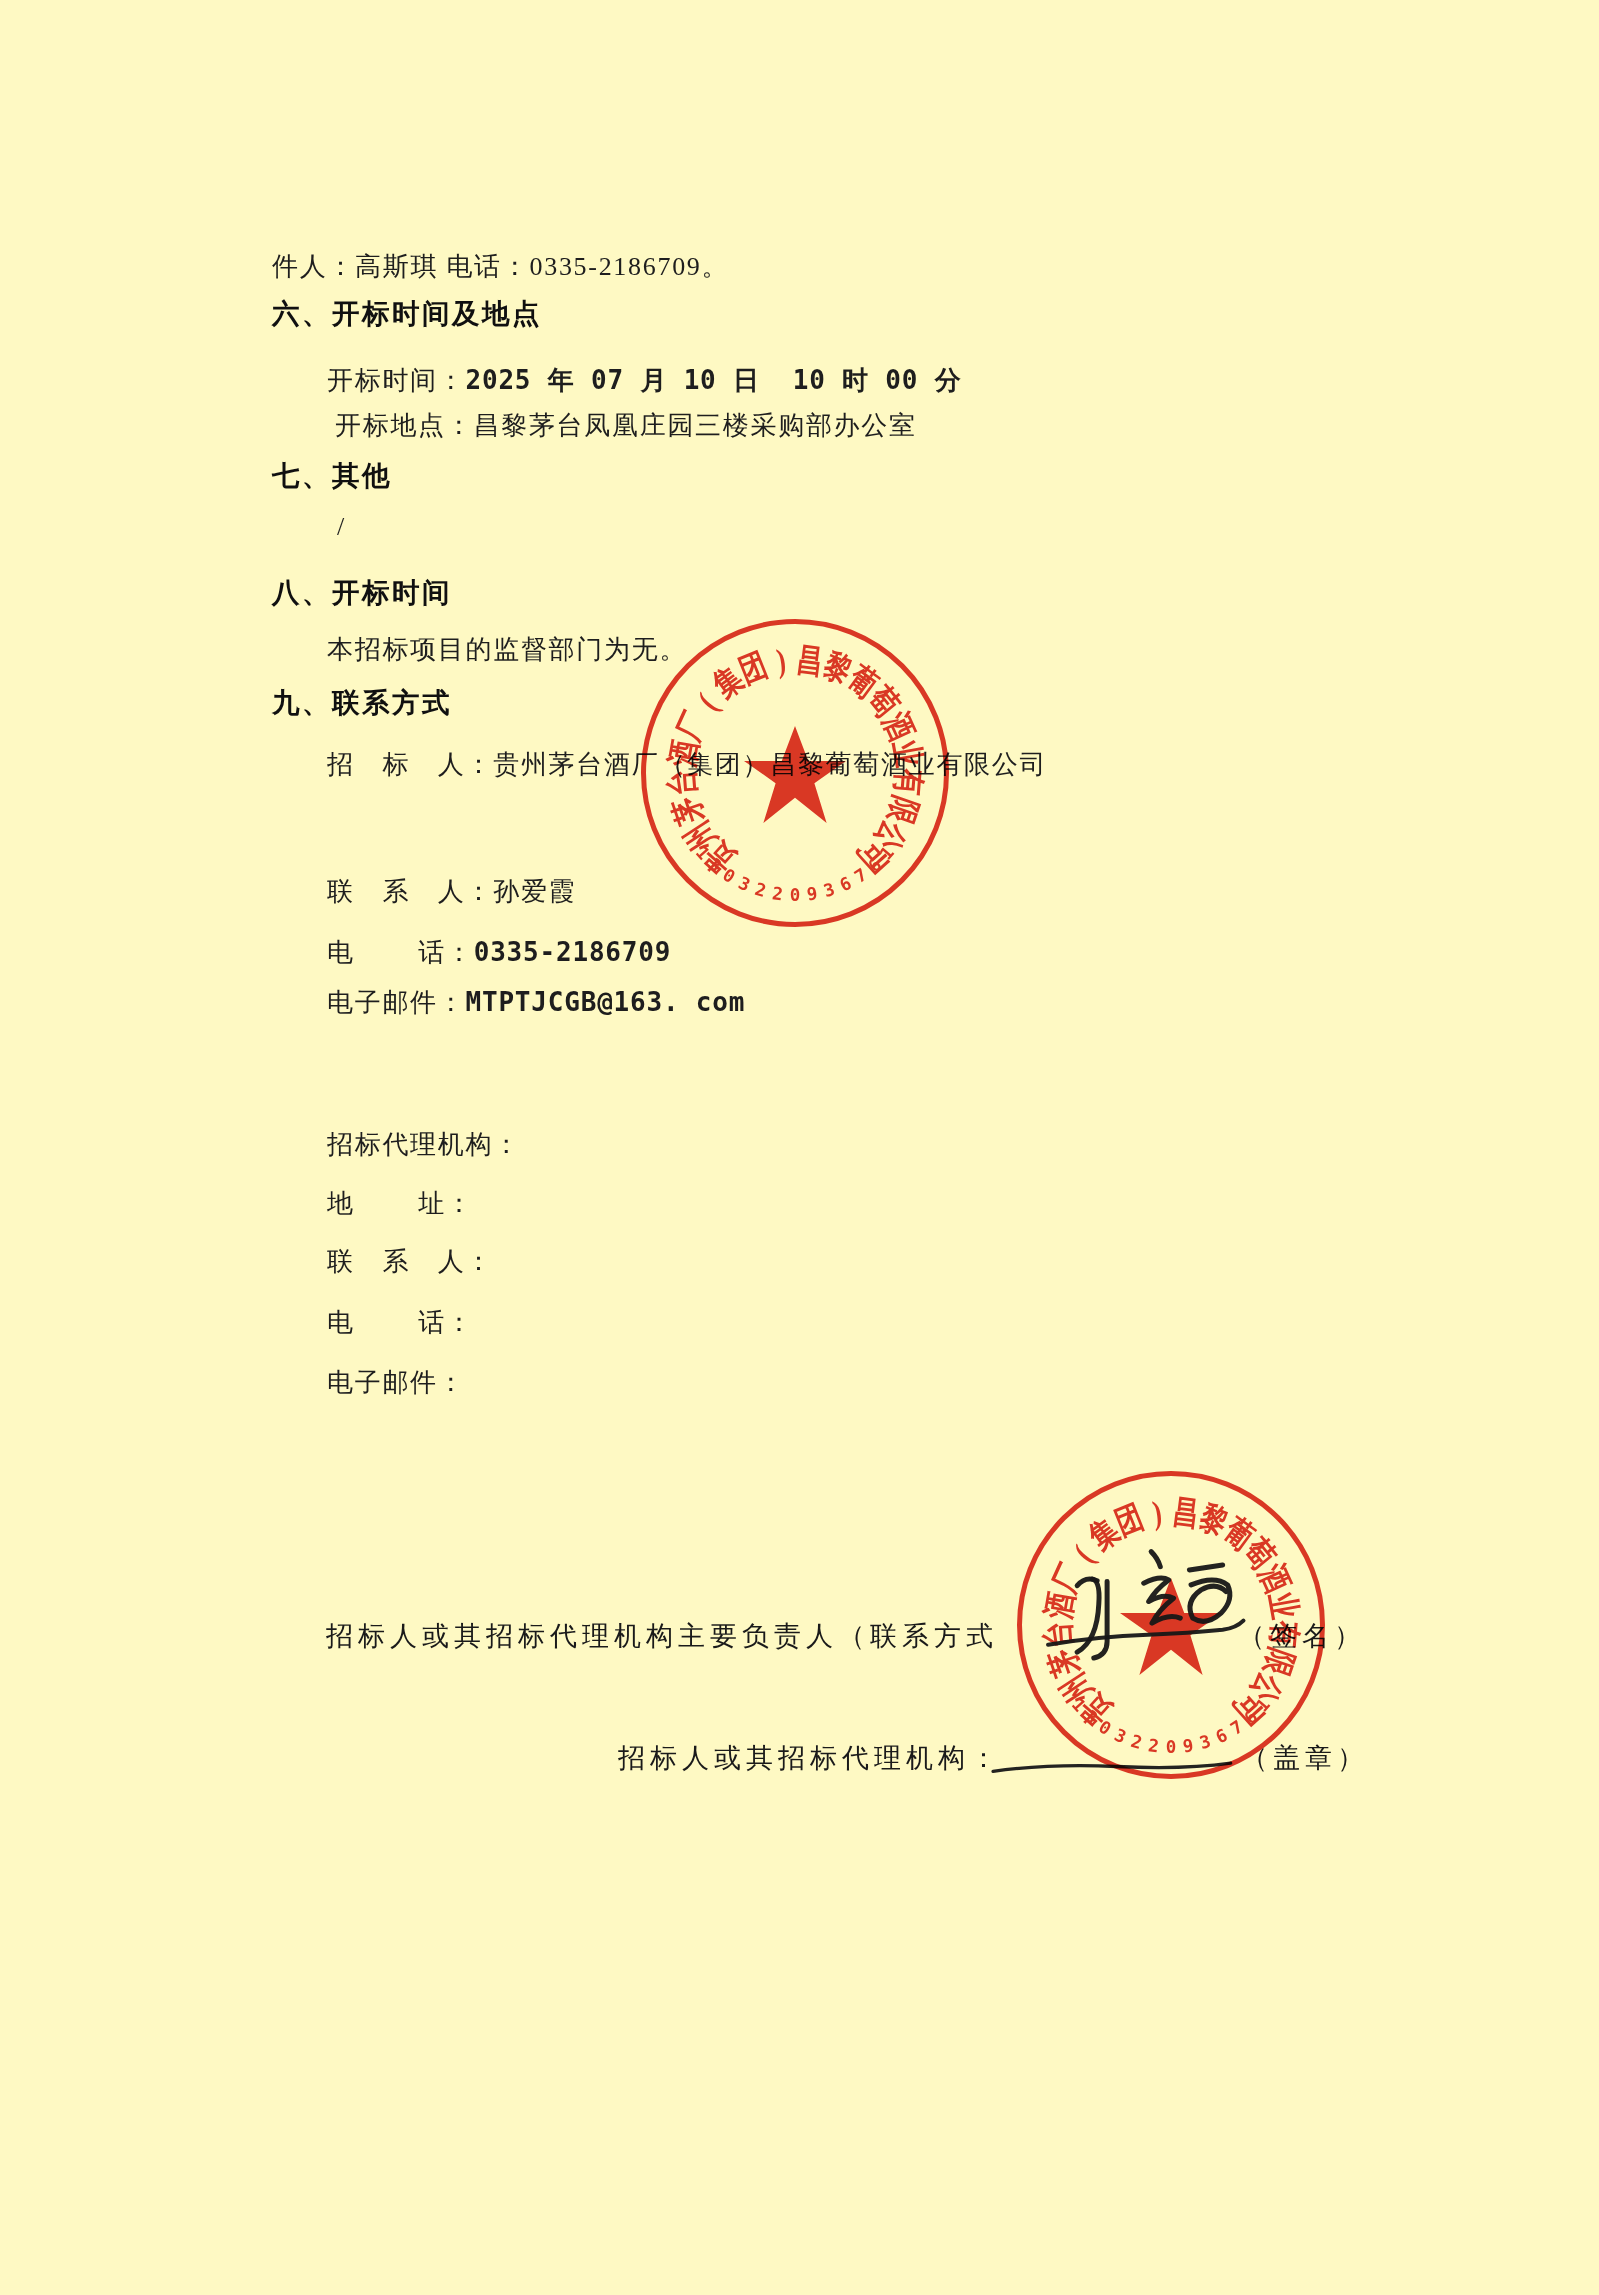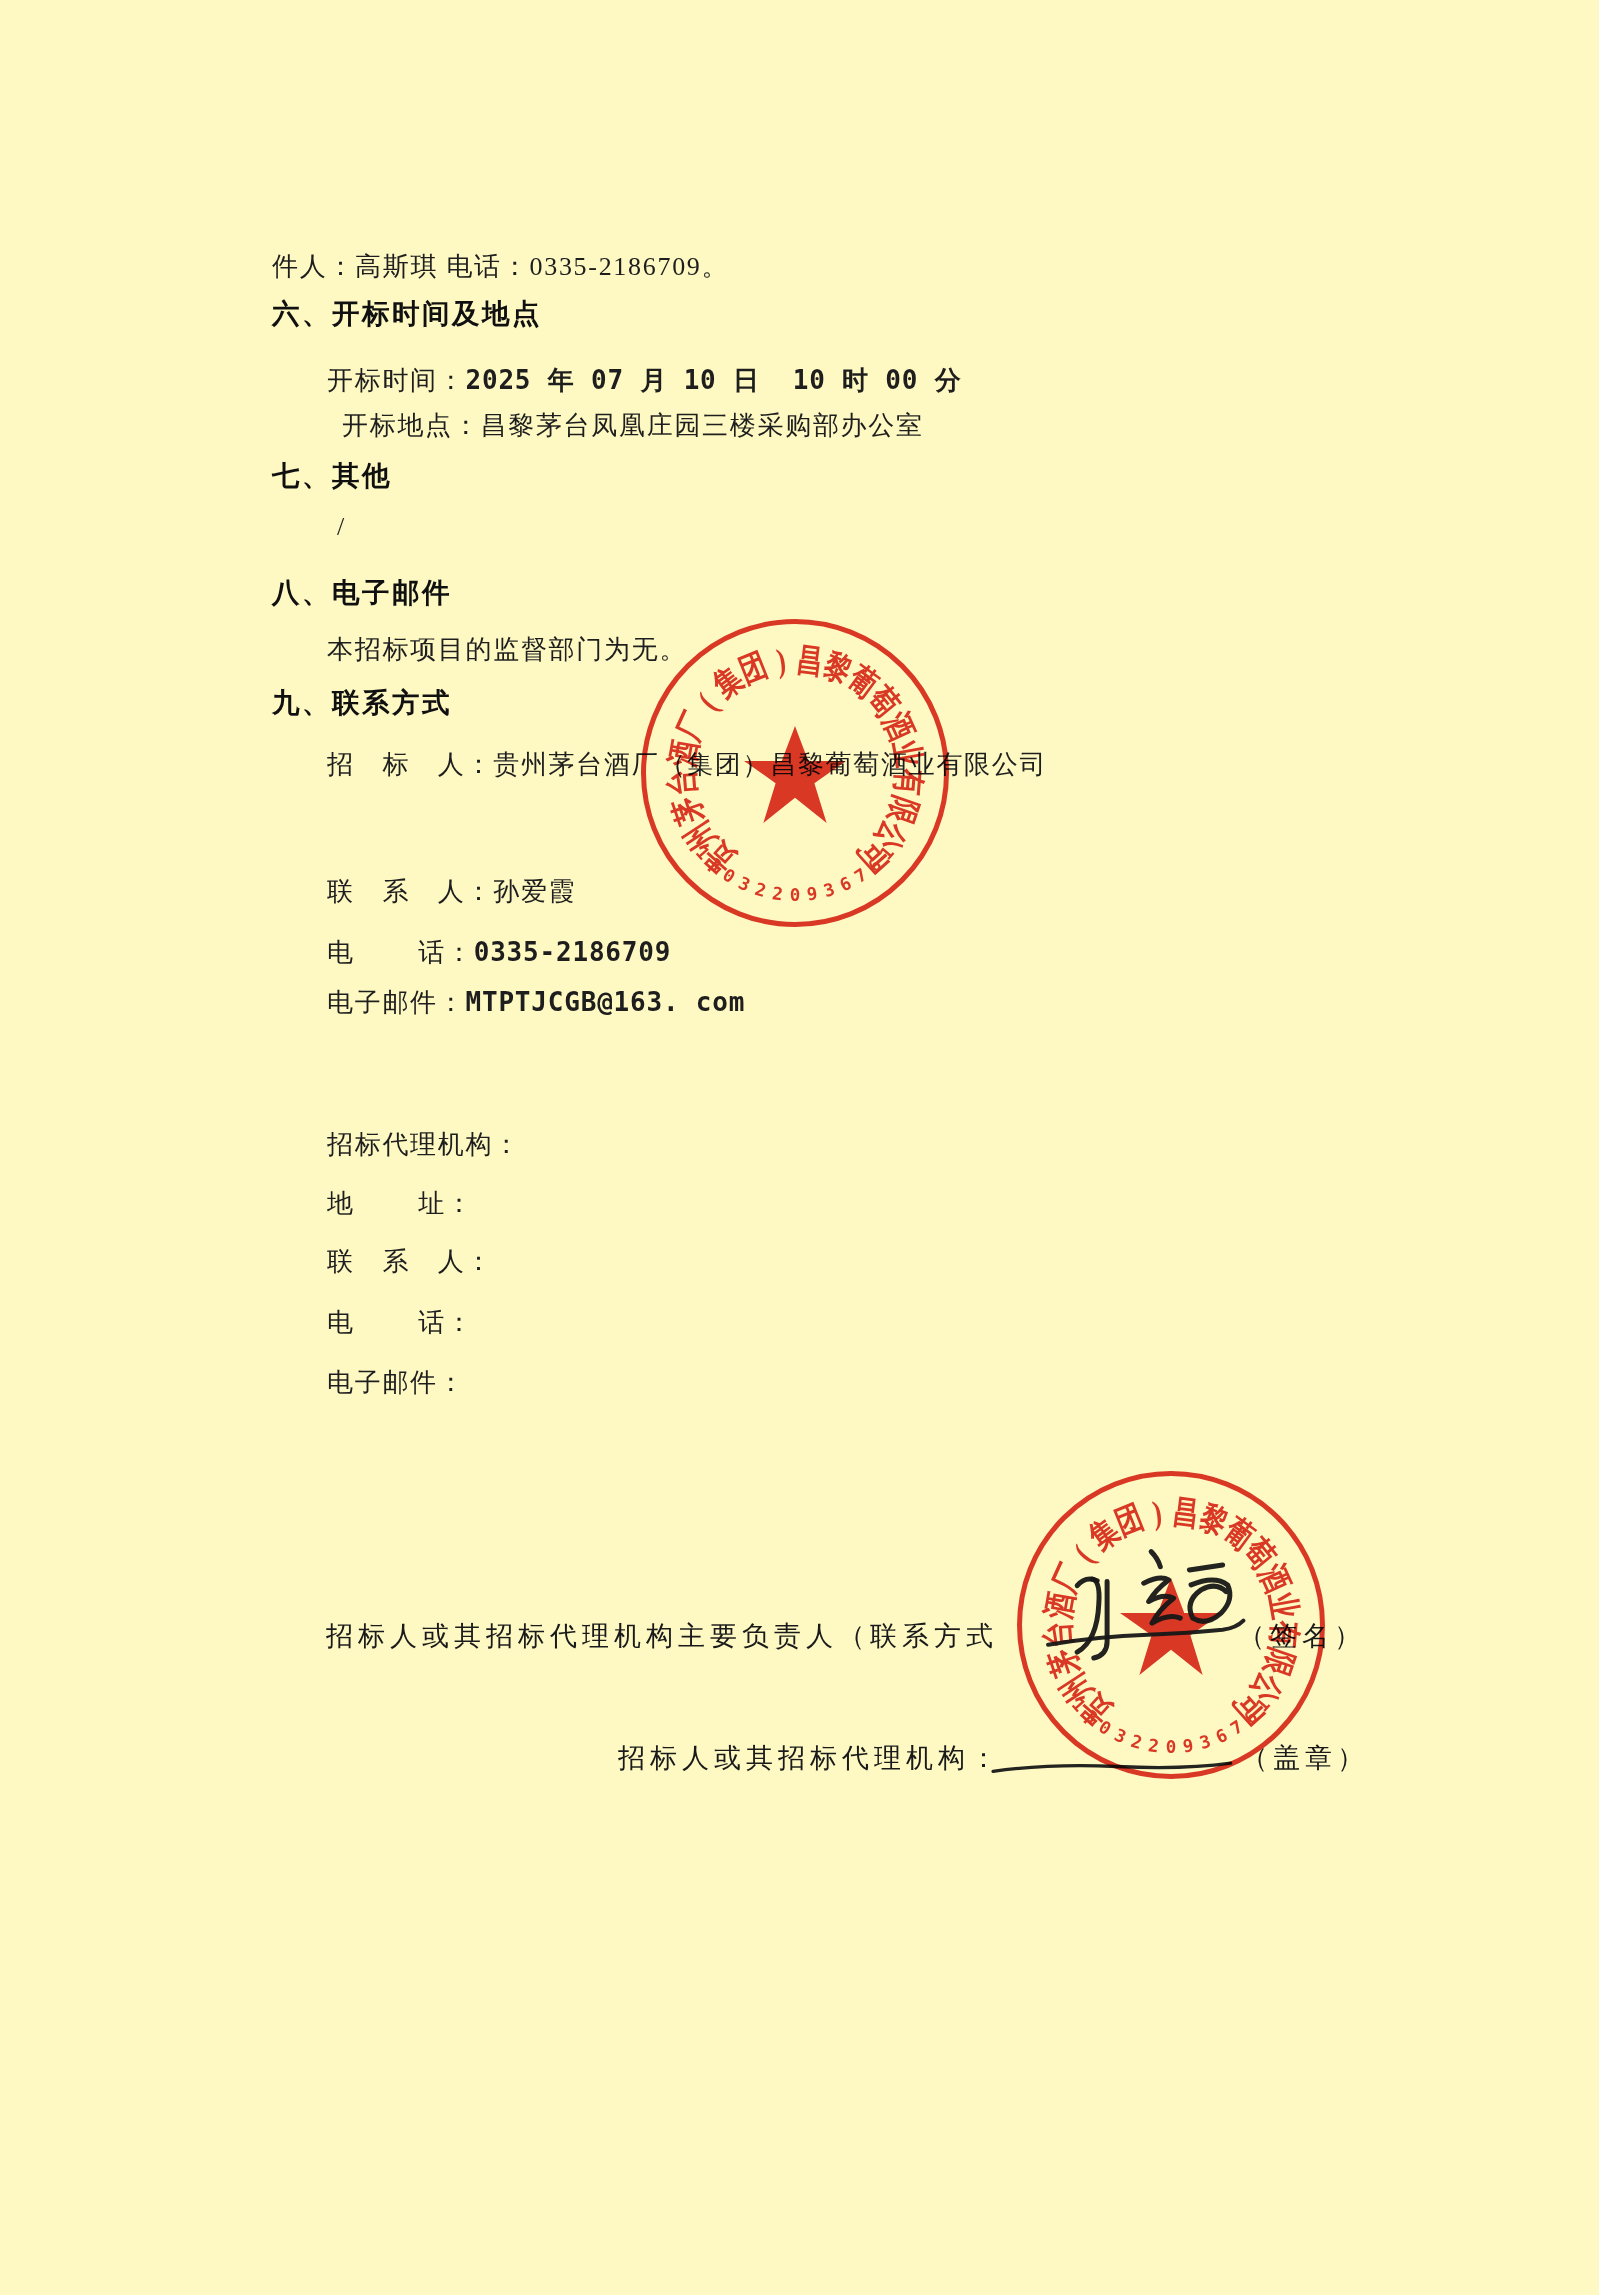--- a/index.html
+++ b/index.html
@@ -30,26 +30,26 @@
 </style>
 </head>
 <body>
 
 <div id="page">
 
   <div class="line body-text" style="left:272px;top:252px"><span>件人：高斯琪 电话：0335-2186709。</span></div>
 
   <div class="line heading" style="left:272px;top:298px"><span>六、开标时间及地点</span></div>
   <div class="line body-text" style="left:327px;top:366px"><span>开标时间：</span><span class="mono">2025 年 07 月 10 日  10 时 00 分</span></div>
-  <div class="line body-text" style="left:342px;top:411px"><span>开标地点：</span><span>昌黎茅台凤凰庄园三楼采购部办公室</span></div>
+  <div class="line body-text" style="left:335px;top:411px"><span>开标地点：</span><span>昌黎茅台凤凰庄园三楼采购部办公室</span></div>
 
   <div class="line heading" style="left:272px;top:460px"><span>七、其他</span></div>
   <div class="line body-text" style="left:337px;top:512px"><span>/</span></div>
 
-  <div class="line heading" style="left:272px;top:577px"><span>八、电子邮件</span></div>
+  <div class="line heading" style="left:272px;top:577px"><span>八、开标时间</span></div>
   <div class="line body-text" style="left:327px;top:635px"><span>本招标项目的监督部门为无。</span></div>
 
   <div class="line heading" style="left:272px;top:687px"><span>九、联系方式</span></div>
 
   <div class="line body-text" style="left:327px;top:750px"><span>招　标　人：</span><span>贵州茅台酒厂（集团）昌黎葡萄酒业有限公司</span></div>
   <div class="line body-text" style="left:327px;top:877px"><span>联　系　人：</span><span>孙爱霞</span></div>
   <div class="line body-text" style="left:327px;top:938px"><span>电　　 话：</span><span class="mono">0335-2186709</span></div>
   <div class="line body-text" style="left:327px;top:988px"><span>电子邮件：</span><span class="mono">MTPTJCGB@163. com</span></div>
 
   <div class="line body-text" style="left:327px;top:1130px"><span>招标代理机构：</span></div>

